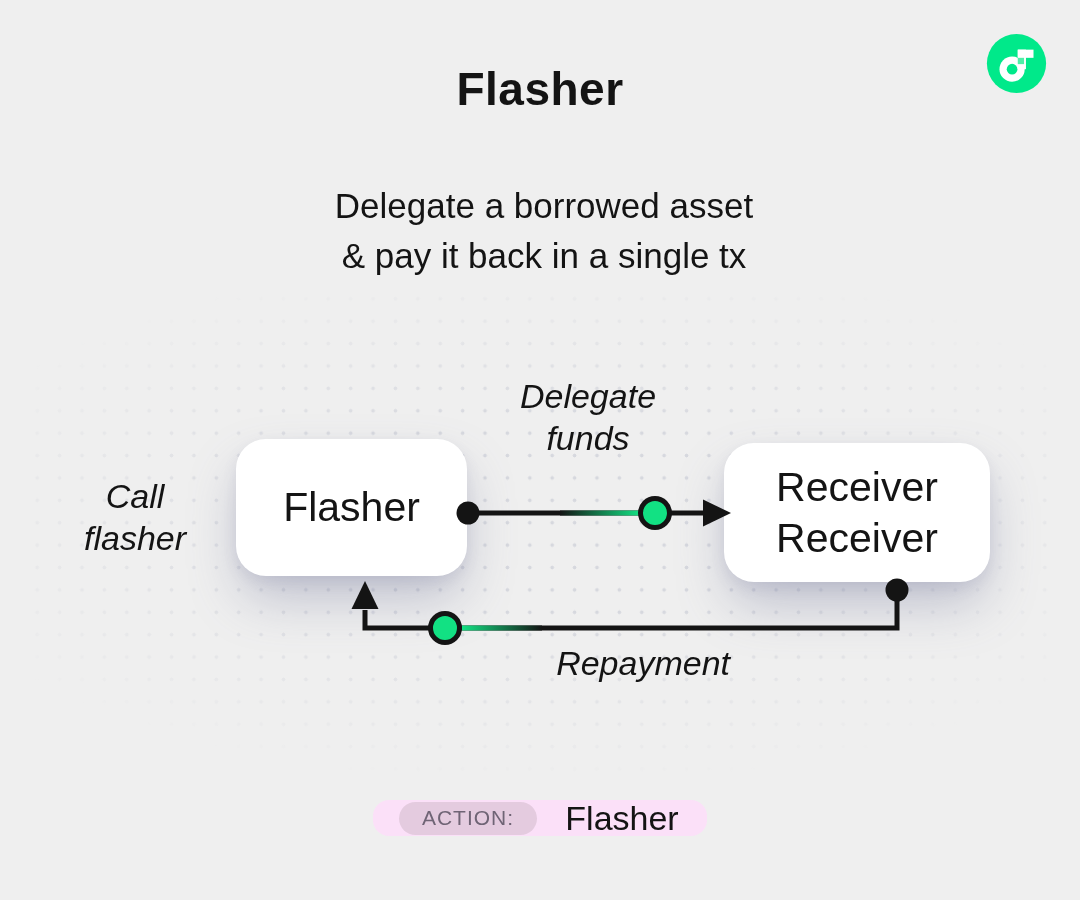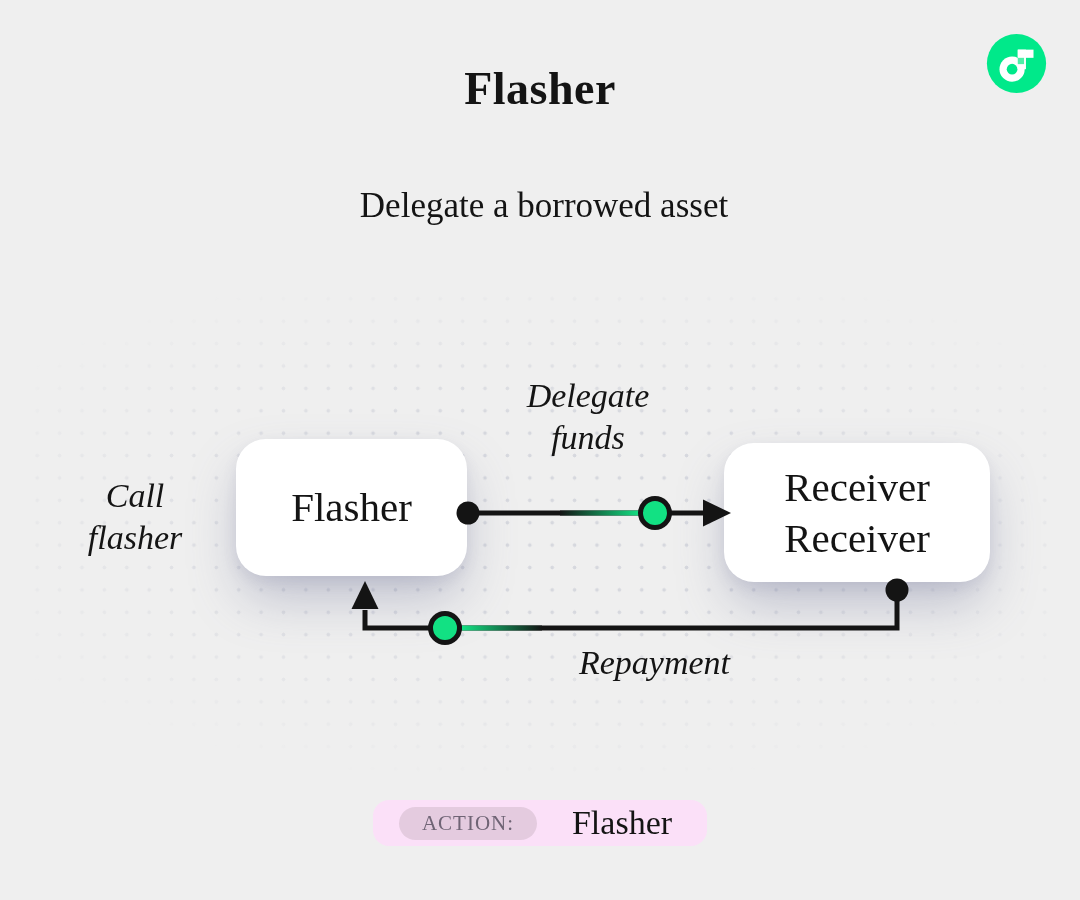--- a/index.html
+++ b/index.html
@@ -2,21 +2,21 @@
 <html style="--background: #EFEFEF; --ink: #141414; --green: #12E183; --logo_green: #00E98A; --logo_notch_green: #4FEFA7; --dot: #D3D5DC; --node_bg: #FFFFFF; --badge_bg: #FBE0F8; --badge_pill_bg: #E4CBDF; --badge_label_text: #6F6475;"><head>
 <meta charset="utf-8">
 <style>
   html,body { margin:0; padding:0; }
   .canvas {
     position: relative;
     width: 1080px;
     height: 900px;
     overflow: hidden;
     background: var(--background, #EFEFEF);
-    font-family: Liberation Serif, serif;
+    font-family: Liberation Sans, sans-serif;
     color: var(--ink, #141414);
   }
 
   
   .page-title {
     position: absolute;
     top: 62px; left: 0; width: 100%;
     text-align: center;
     font-size: 46px;
     font-weight: 700;
@@ -88,21 +88,21 @@
     position: absolute;
     left: 0; top: 0;
     width: 1080px; height: 900px;
     pointer-events: none;
   }
 
   
   .action-badge {
     position: absolute;
     left: 373px; top: 800px;
-    width: 334px; height: 46px;
+    width: 334px; height: 36px;
     border-radius: 16px;
     background: var(--badge_bg, #FBE0F8);
     display: flex;
     align-items: center;
     padding-left: 26px;
     box-sizing: border-box;
   }
   .action-pill {
     width: 138px; height: 33px;
     border-radius: 17px;
@@ -135,20 +135,21 @@
 
     <circle cx="43" cy="59" r="20" fill="#ffffff"></circle>
     <circle cx="43" cy="59" r="8.5" style="fill:var(--logo_green,#00E98A)"></circle>
     <rect x="52" y="28" width="13" height="31" fill="#ffffff"></rect>
     <rect x="52" y="28" width="25" height="13" fill="#ffffff"></rect>
     <rect x="52" y="41" width="10" height="10" style="fill:var(--logo_notch_green,#4FEFA7)"></rect>
   </svg>
 
   <div class="subtitle">
     <span>Delegate a borrowed asset</span>
+    <span>&amp; pay it back in a single tx</span>
   </div>
 
   <div class="dots"></div>
 
   <div class="node node-flasher">
     <span>Flasher</span>
   </div>
 
   <div class="node node-receiver">
     <div>

